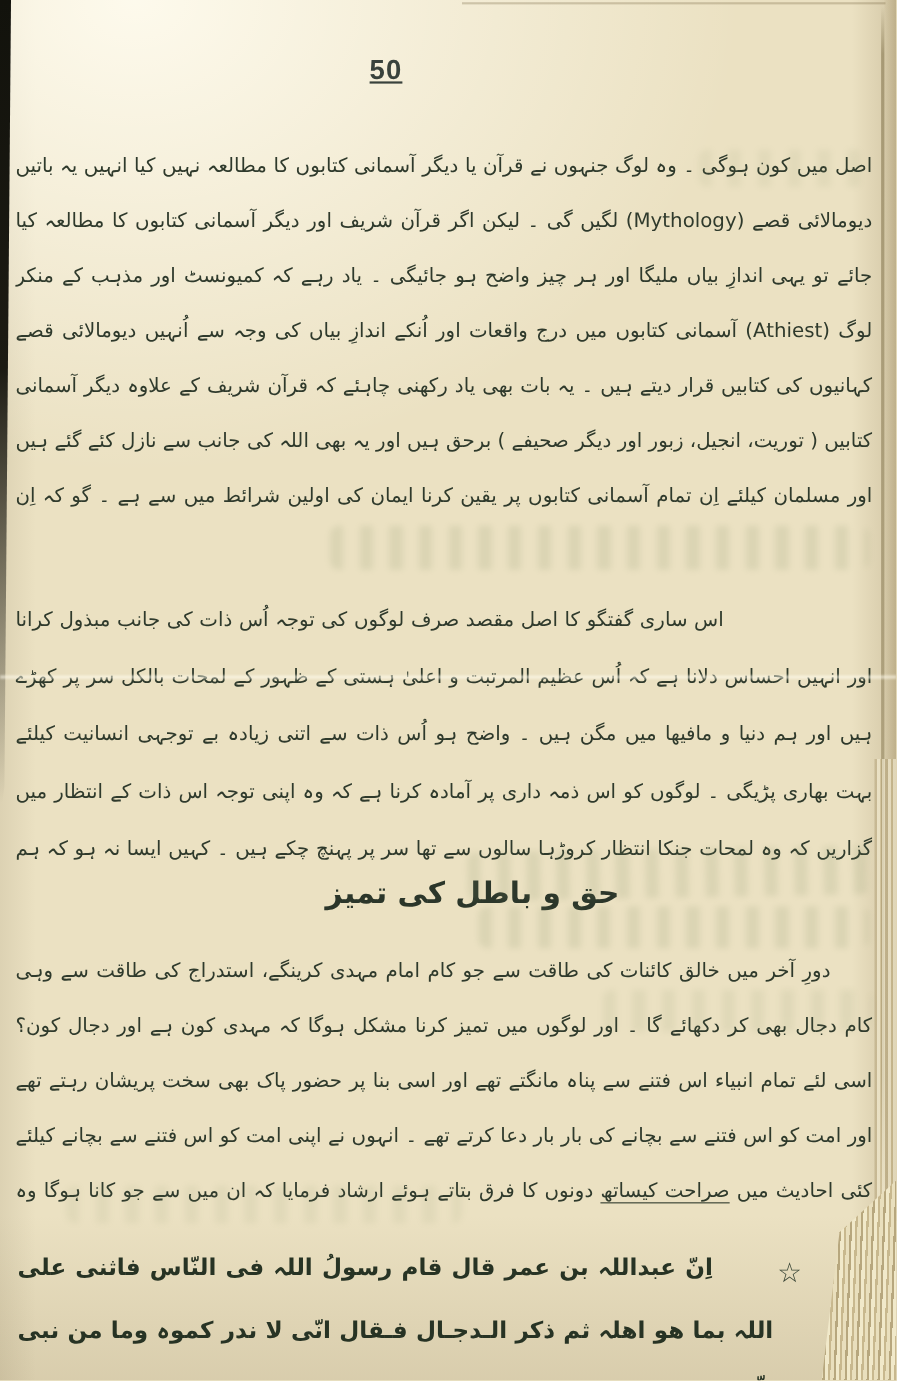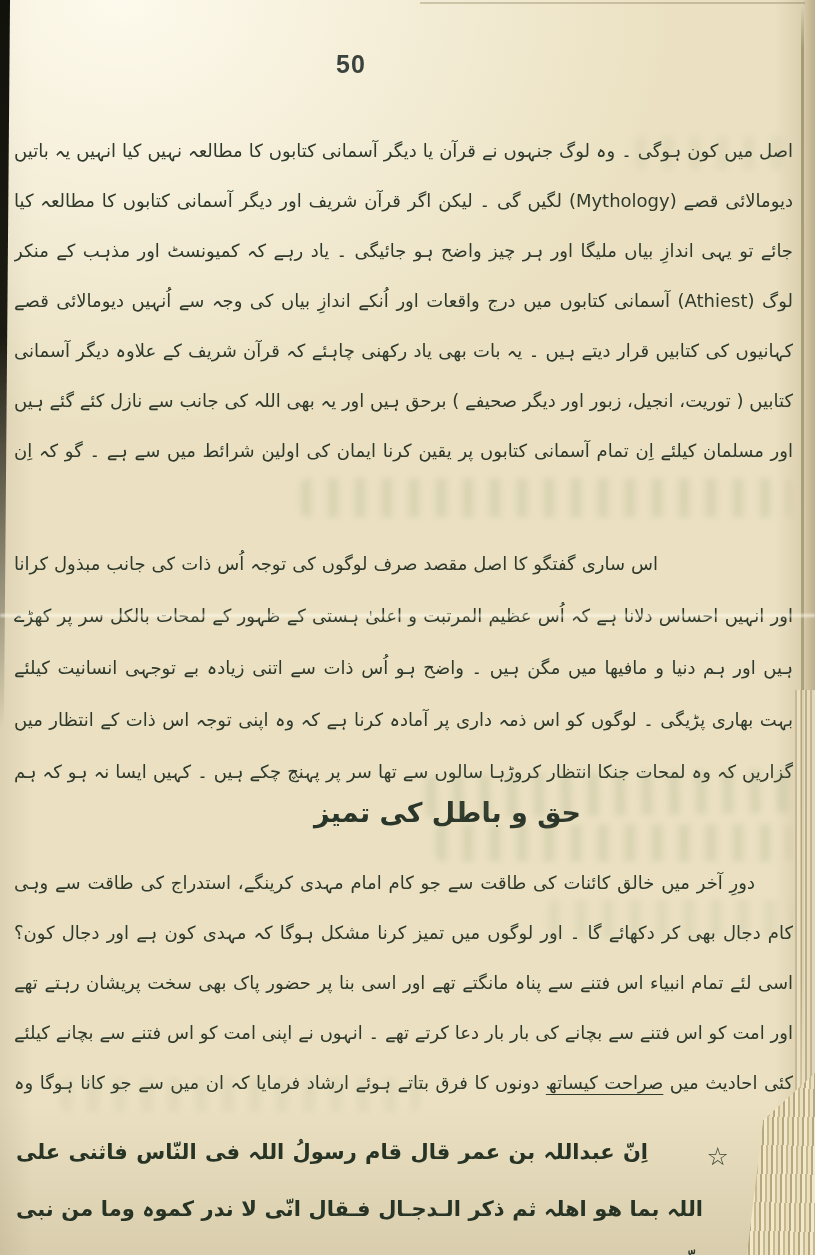--- a/index.html
+++ b/index.html
@@ -17,35 +17,36 @@
       linear-gradient(to right, rgba(90,75,45,.10) 0%, rgba(90,75,45,0) 4%),
       linear-gradient(to left, rgba(125,105,65,.22) 0%, rgba(125,105,65,0) 5%),
       linear-gradient(to bottom, rgba(120,100,60,0) 88%, rgba(120,100,60,.16) 100%),
       #ebe1c2;
   }
   .pagenum {
     position: absolute; top: 50px; left: 336px;
     font-family: "Liberation Sans", sans-serif;
     font-size: 25px; font-weight: 600; letter-spacing: 1px;
     color: #39423c;
+    text-decoration: underline;
   }
   .urdu {
     direction: rtl; unicode-bidi: embed;
     text-align: justify;
     color: #2f3a2c;
     font-family: "DejaVu Sans", sans-serif;
   }
   .para1 { position: absolute; top: 126px; left: 14px; width: 779px; height: 356px;
            font-size: 18px; line-height: 50px; overflow: hidden; }
   .para1-last { position: absolute; top: 486px; left: 14px; width: 779px;
            font-size: 18px; line-height: 34px; text-align: left; }
   .para2 { position: absolute; top: 538px; left: 14px; width: 779px; height: 264px;
            font-size: 18px; line-height: 52px; overflow: hidden; text-indent: 135px; }
   .section-heading { position: absolute; top: 797px; left: 296px;
-           direction: rtl; font-size: 27px; font-weight: bold; color: #2b362a; margin-left: 18px; }
+           direction: rtl; font-size: 27px; font-weight: bold; color: #2b362a; }
   .para3 { position: absolute; top: 858px; left: 14px; width: 779px; height: 254px;
            font-size: 18px; line-height: 50px; overflow: hidden; text-indent: 38px; }
   .underlined { text-decoration: underline; text-underline-offset: 5px; margin-top: 44px; }
   .hadith { position: absolute; top: 1124px; left: 16px; right: 112px;
            font-size: 21px; line-height: 57px; font-weight: bold;
            color: #273324; text-indent: 55px; }
   .hadith .star { position: absolute; right: -26px; top: 4px;
            font-size: 25px; font-weight: normal; color: #3a4637; text-indent: 0; }
 
   

